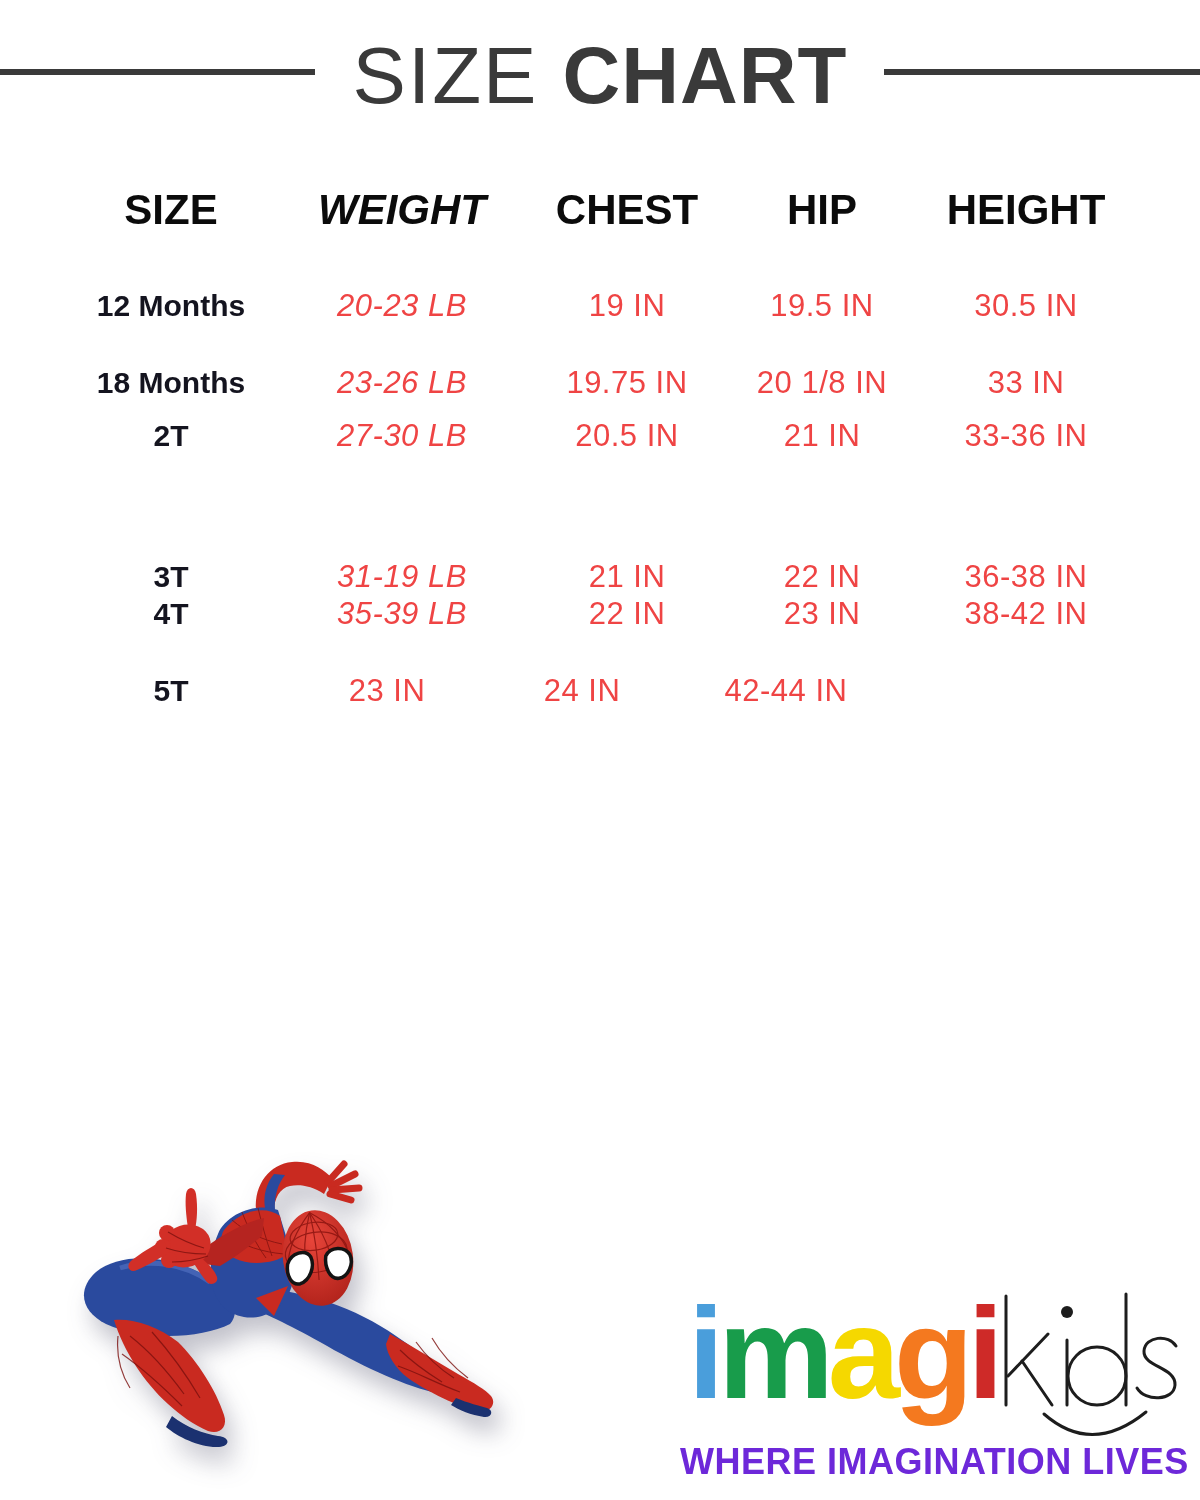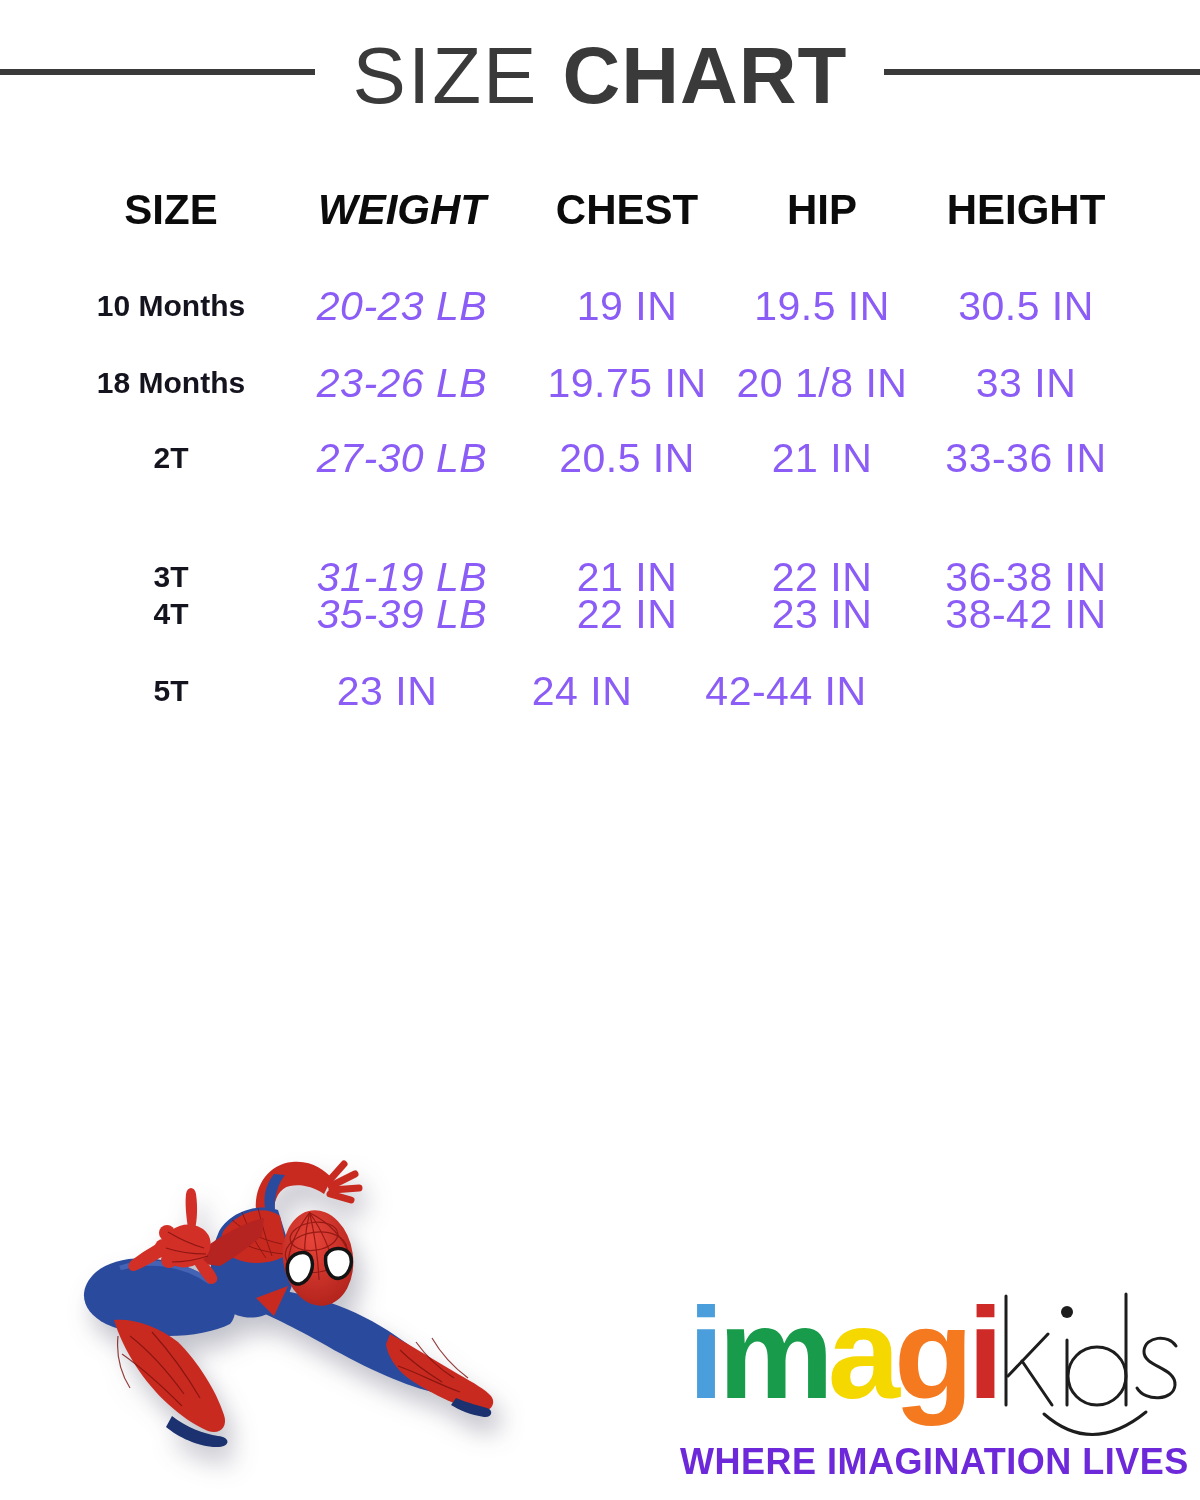--- a/index.html
+++ b/index.html
@@ -14,21 +14,21 @@
   .title-bold{font-size:80px;font-weight:800;margin-left:24px;letter-spacing:1px;vertical-align:top;line-height:100px;}
   .rule{position:absolute;top:69px;height:6px;background:#3a3a3a;}
   .rule-left{left:0;width:315px;}
   .rule-right{left:884px;width:316px;}
 
   
   .trow{position:absolute;left:60px;width:1080px;display:flex;}
   .tcell{display:flex;align-items:center;justify-content:center;text-align:center;}
   .c1{width:222px;} .c2{width:240px;font-style:italic;} .c3{width:210px;} .c4{width:180px;} .c5{width:228px;}
   .th .tcell{font-weight:800;font-size:42px;color:#0b0b0b;letter-spacing:0px;}
-  .td .tcell{font-size:41px;color:#8b5cf6;letter-spacing:0.5px;}
+  .td .tcell{font-size:31px;color:#ef4444;letter-spacing:0.5px;}
   .td .tcell.size-cell{font-weight:700;font-size:30px;color:#14141f;letter-spacing:0px;}
 
   
   .spidey{position:absolute;left:60px;top:1140px;width:480px;height:360px;}
   .spidey svg{filter:drop-shadow(8px 16px 12px rgba(50,50,80,0.30));}
 
   
   .logo{position:absolute;left:680px;top:1288px;width:505px;height:212px;}
   .imagi{position:absolute;left:0;top:0;font-size:130px;line-height:130px;font-weight:700;
     letter-spacing:-6px;white-space:nowrap;margin-left:8px;}
@@ -50,34 +50,34 @@
 
   <div class="trow th" style="top:184px;height:52px;">
     <div class="tcell c1">SIZE</div>
     <div class="tcell c2">WEIGHT</div>
     <div class="tcell c3">CHEST</div>
     <div class="tcell c4">HIP</div>
     <div class="tcell c5">HEIGHT</div>
   </div>
 
   <div class="trow td" style="top:286px;height:40px;">
-    <div class="tcell c1 size-cell">10 Months</div>
+    <div class="tcell c1 size-cell">12 Months</div>
     <div class="tcell c2">20-23 LB</div>
     <div class="tcell c3">19 IN</div>
     <div class="tcell c4">19.5 IN</div>
     <div class="tcell c5">30.5 IN</div>
   </div>
   <div class="trow td" style="top:363px;height:40px;">
     <div class="tcell c1 size-cell">18 Months</div>
     <div class="tcell c2">23-26 LB</div>
     <div class="tcell c3">19.75 IN</div>
     <div class="tcell c4">20 1/8 IN</div>
     <div class="tcell c5">33 IN</div>
   </div>
-  <div class="trow td" style="top:438px;height:40px;">
+  <div class="trow td" style="top:416px;height:40px;">
     <div class="tcell c1 size-cell">2T</div>
     <div class="tcell c2">27-30 LB</div>
     <div class="tcell c3">20.5 IN</div>
     <div class="tcell c4">21 IN</div>
     <div class="tcell c5">33-36 IN</div>
   </div>
   <div class="trow td" style="top:517px;height:40px;margin-top:40px;">
     <div class="tcell c1 size-cell">3T</div>
     <div class="tcell c2">31-19 LB</div>
     <div class="tcell c3">21 IN</div>

